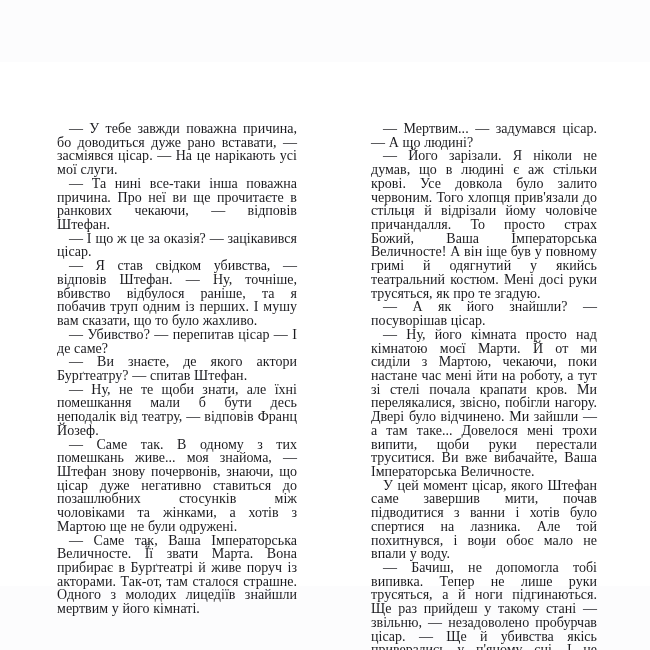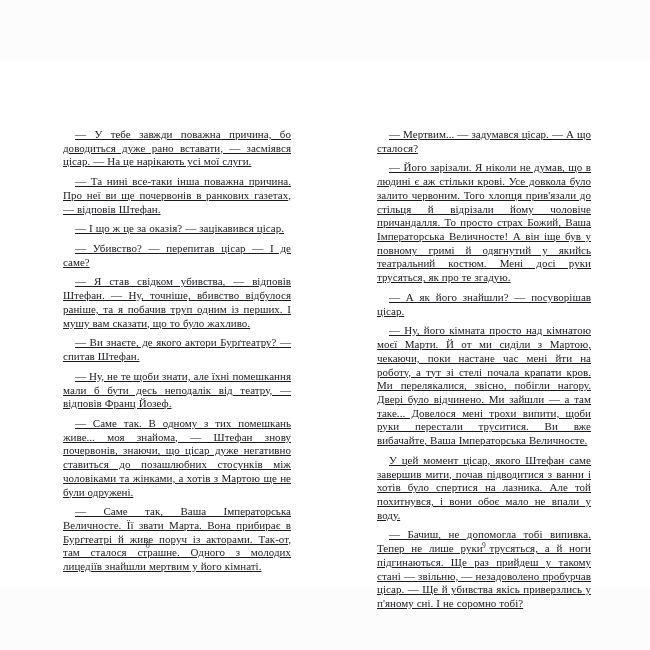--- a/index.html
+++ b/index.html
@@ -35,32 +35,31 @@
   }
 
   .page-left  { padding: 60px 28px 0 57px; }
   .page-right { padding: 60px 53px 0 46px; }
 
   .text-block {
     width: 100%;
   }
 
   p.para {
-    margin: 6px;
+    margin: 0;
     text-align: justify;
     text-justify: inter-word;
-    font-size: 11px;
+    font-size: 14px;
     line-height: 13.72px;
     color: #1b1b1f;
     text-indent: 12px;
     hyphens: manual;
     -webkit-hyphens: manual;
     letter-spacing: 0.02px;
     word-spacing: 0.2px;
-    text-decoration: underline;
   }
 
   p.para:last-child {
     text-align: justify;
   }
 
   .folio {
     position: absolute;
     left: 0;
     right: 0;
@@ -75,35 +74,35 @@
   .page-right .folio { padding-right: 7px; }
 </style>
 </head>
 <body>
 
 <div class="spread">
 
   <div class="page page-left">
     <div class="text-block">
       <p class="para">— У тебе завжди поважна причина, бо доводиться дуже рано вставати, — засміявся цісар. — На це нарікають усі мої слуги.</p>
-      <p class="para">— Та нині все-таки інша поважна причина. Про неї ви ще почервонів в ранкових газетах, — відповів Штефан.</p>
+      <p class="para">— Та нині все-таки інша поважна причина. Про неї ви ще прочитаєте в ранкових чекаючи, — відповів Штефан.</p>
       <p class="para">— І що ж це за оказія? — зацікавився цісар.</p>
+      <p class="para">— Я став свідком убивства, — відповів Штефан. — Ну, точніше, вбивство відбулося раніше, та я побачив труп одним із перших. І мушу вам сказати, що то було жахливо.</p>
       <p class="para">— Убивство? — перепитав цісар — І де саме?</p>
-      <p class="para">— Я став свідком убивства, — відповів Штефан. — Ну, точніше, вбивство відбулося раніше, та я побачив труп одним із перших. І мушу вам сказати, що то було жахливо.</p>
       <p class="para">— Ви знаєте, де якого актори Бурґтеатру? — спитав Штефан.</p>
       <p class="para">— Ну, не те щоби знати, але їхні помешкання мали б бути десь неподалік від театру, — відповів Франц Йозеф.</p>
       <p class="para">— Саме так. В одному з тих помешкань живе... моя знайома, — Штефан знову почервонів, знаючи, що цісар дуже негативно ставиться до позашлюбних стосунків між чоловіками та жінками, а хотів з Мартою ще не були одружені.</p>
       <p class="para">— Саме так, Ваша Імператорська Величносте. Її звати Марта. Вона прибирає в Бурґтеатрі й живе поруч із акторами. Так-от, там сталося страшне. Одного з молодих лицедіїв знайшли мертвим у його кімнаті.</p>
     </div>
     <div class="folio">8</div>
   </div>
 
   <div class="page page-right">
     <div class="text-block">
-      <p class="para">— Мертвим... — задумався цісар. — А що сталося?</p>
+      <p class="para">— Мертвим... — задумався цісар. — А що людині?</p>
       <p class="para">— Його зарізали. Я ніколи не думав, що в людині є аж стільки крові. Усе довкола було залито червоним. Того хлопця прив'язали до стільця й відрізали йому чоловіче причандалля. То просто страх Божий, Ваша Імператорська Величносте! А він іще був у повному гримі й одягнутий у якийсь театральний костюм. Мені досі руки трусяться, як про те згадую.</p>
       <p class="para">— А як його знайшли? — посуворішав цісар.</p>
       <p class="para">— Ну, його кімната просто над кімнатою моєї Марти. Й от ми сиділи з Мартою, чекаючи, поки настане час мені йти на роботу, а тут зі стелі почала крапати кров. Ми перелякалися, звісно, побігли нагору. Двері було відчинено. Ми зайшли — а там таке... Довелося мені трохи випити, щоби руки перестали труситися. Ви вже вибачайте, Ваша Імператорська Величносте.</p>
       <p class="para">У цей момент цісар, якого Штефан саме завершив мити, почав підводитися з ванни і хотів було спертися на лазника. Але той похитнувся, і вони обоє мало не впали у воду.</p>
       <p class="para">— Бачиш, не допомогла тобі випивка. Тепер не лише руки трусяться, а й ноги підгинаються. Ще раз прийдеш у такому стані — звільню, — незадоволено пробурчав цісар. — Ще й убивства якісь приверзлись у п'яному сні. І не соромно тобі?</p>
     </div>
     <div class="folio">9</div>
   </div>
 
 </div>

